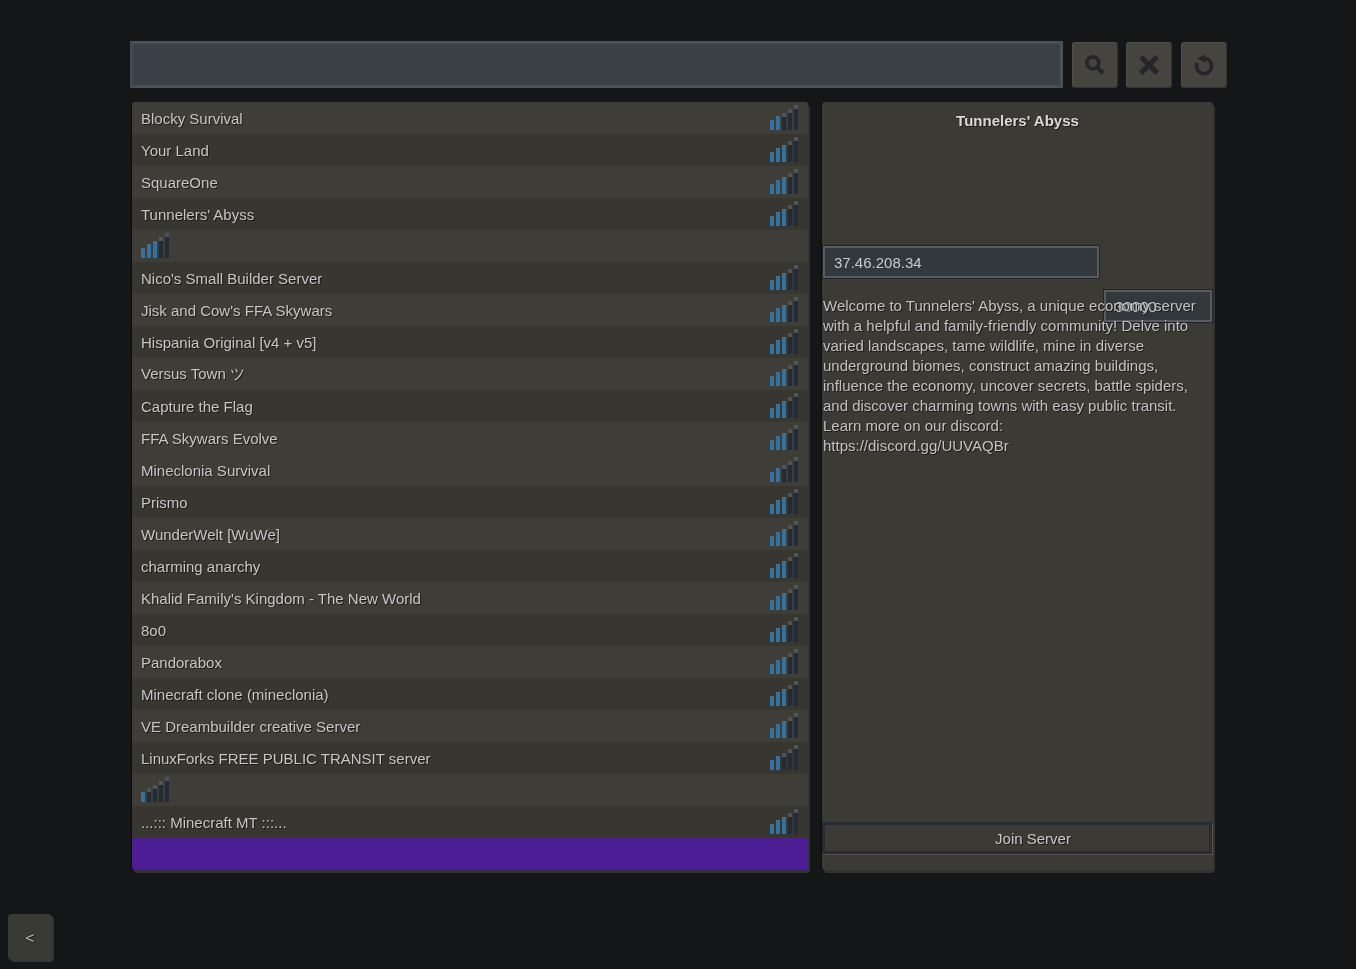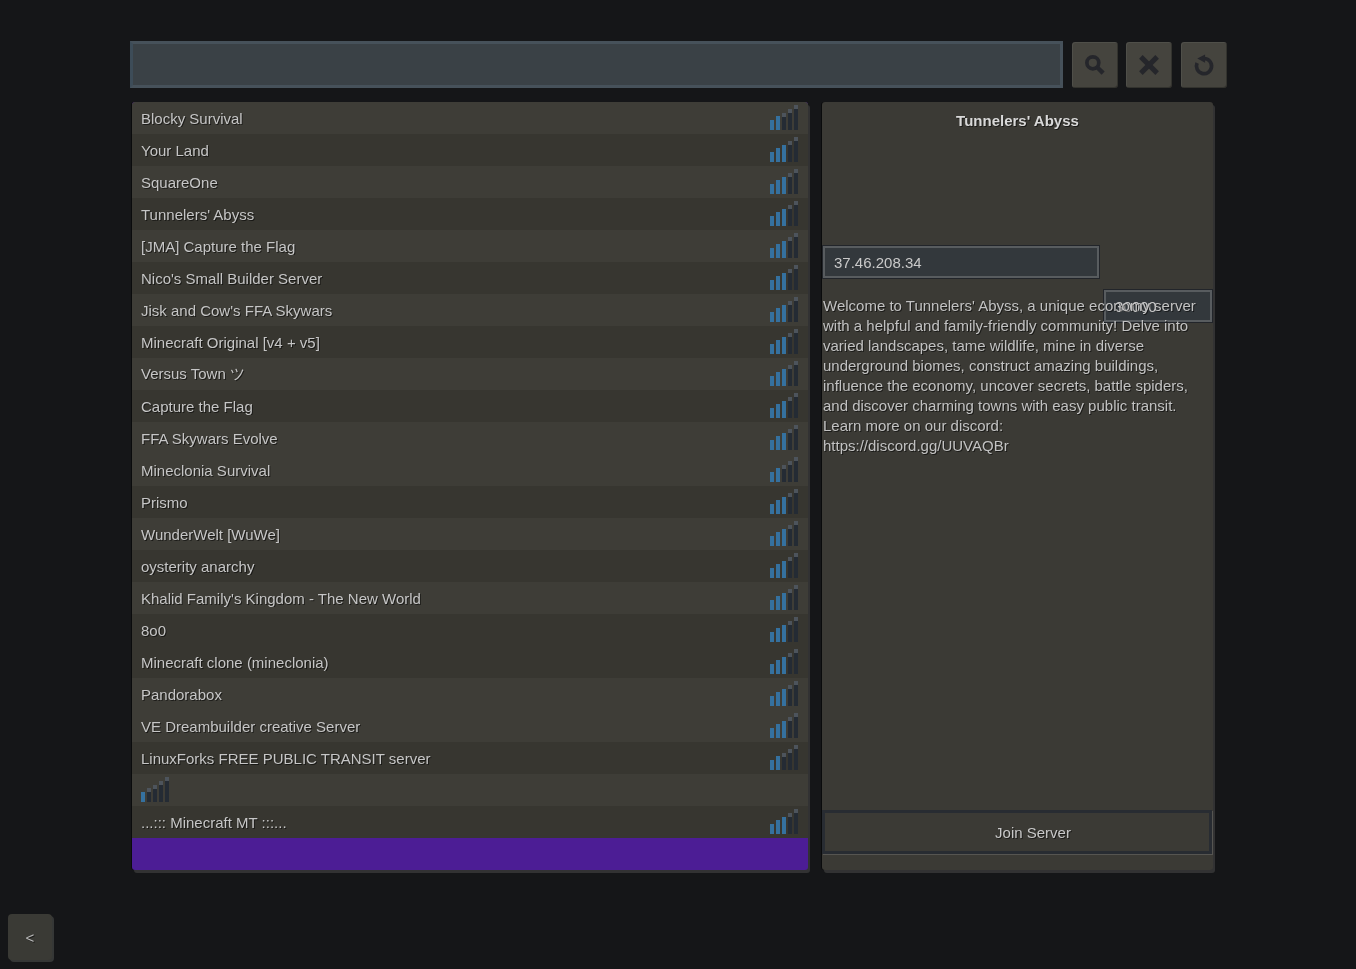--- a/index.html
+++ b/index.html
@@ -90,21 +90,21 @@
   #address-field { left: 1px;  width: 276px; }
   #port-field    { left: 282px; width: 108px; margin-top: 44px; }
   .panel-desc {
     position: absolute; left: 0px; top: 92px; width: 388px;
     font-size: 15px; line-height: 20px; color: #c2c2c2;
     white-space: pre-wrap;
     text-shadow: 1px 1px 0 rgba(0,0,0,0.55);
   }
   .desc-wrap { position: absolute; left: 1px; top: 102px; width: 389px; }
   .join-btn {
-    position: absolute; left: 0px; bottom: 16px; width: 390px; height: 44px;
+    position: absolute; left: 0px; bottom: 16px; width: 390px; height: 32px;
     background: #3b3a35;
     border: 3px solid #282c32;
     box-shadow: 1px 1px 0 rgba(150,150,145,0.3);
     color: #c8c8c8; font-size: 15px;
     font-family: "Liberation Sans", sans-serif;
     text-shadow: 1px 1px 0 rgba(0,0,0,0.55);
     cursor: pointer;
     padding-left: 32px;
   }
 
@@ -190,21 +190,20 @@
     <span class="ping">
         <span class="bar lit"></span>
         <span class="bar lit"></span>
         <span class="bar lit"></span>
         <span class="bar unlit"></span>
         <span class="bar unlit"></span>
       </span>
   </div>
 
   <div class="row even">
-    <span class="row-label">[JMA] Capture the Flag</span>
     <span class="ping">
         <span class="bar lit"></span>
         <span class="bar lit"></span>
         <span class="bar lit"></span>
         <span class="bar unlit"></span>
         <span class="bar unlit"></span>
       </span>
   </div>
 
   <div class="row odd">
@@ -223,21 +222,21 @@
     <span class="ping">
         <span class="bar lit"></span>
         <span class="bar lit"></span>
         <span class="bar lit"></span>
         <span class="bar unlit"></span>
         <span class="bar unlit"></span>
       </span>
   </div>
 
   <div class="row odd">
-    <span class="row-label">Minecraft Original [v4 + v5]</span>
+    <span class="row-label">Hispania Original [v4 + v5]</span>
     <span class="ping">
         <span class="bar lit"></span>
         <span class="bar lit"></span>
         <span class="bar lit"></span>
         <span class="bar unlit"></span>
         <span class="bar unlit"></span>
       </span>
   </div>
 
   <div class="row even">
@@ -301,21 +300,21 @@
     <span class="ping">
         <span class="bar lit"></span>
         <span class="bar lit"></span>
         <span class="bar lit"></span>
         <span class="bar unlit"></span>
         <span class="bar unlit"></span>
       </span>
   </div>
 
   <div class="row odd">
-    <span class="row-label">oysterity anarchy</span>
+    <span class="row-label">charming anarchy</span>
     <span class="ping">
         <span class="bar lit"></span>
         <span class="bar lit"></span>
         <span class="bar lit"></span>
         <span class="bar unlit"></span>
         <span class="bar unlit"></span>
       </span>
   </div>
 
   <div class="row even">
@@ -333,33 +332,33 @@
     <span class="row-label">8o0</span>
     <span class="ping">
         <span class="bar lit"></span>
         <span class="bar lit"></span>
         <span class="bar lit"></span>
         <span class="bar unlit"></span>
         <span class="bar unlit"></span>
       </span>
   </div>
 
+  <div class="row even">
+    <span class="row-label">Pandorabox</span>
+    <span class="ping">
+        <span class="bar lit"></span>
+        <span class="bar lit"></span>
+        <span class="bar lit"></span>
+        <span class="bar unlit"></span>
+        <span class="bar unlit"></span>
+      </span>
+  </div>
+
   <div class="row odd">
     <span class="row-label">Minecraft clone (mineclonia)</span>
-    <span class="ping">
-        <span class="bar lit"></span>
-        <span class="bar lit"></span>
-        <span class="bar lit"></span>
-        <span class="bar unlit"></span>
-        <span class="bar unlit"></span>
-      </span>
-  </div>
-
-  <div class="row even">
-    <span class="row-label">Pandorabox</span>
     <span class="ping">
         <span class="bar lit"></span>
         <span class="bar lit"></span>
         <span class="bar lit"></span>
         <span class="bar unlit"></span>
         <span class="bar unlit"></span>
       </span>
   </div>
 
   <div class="row even">

